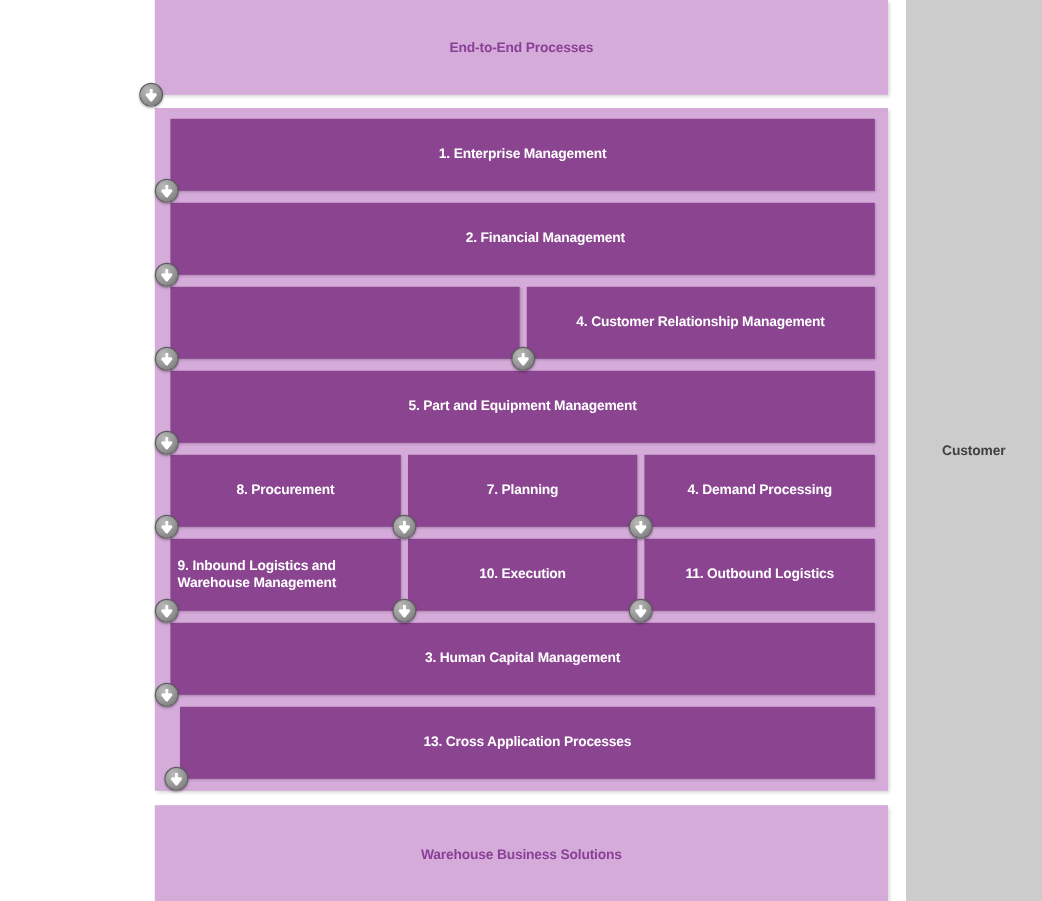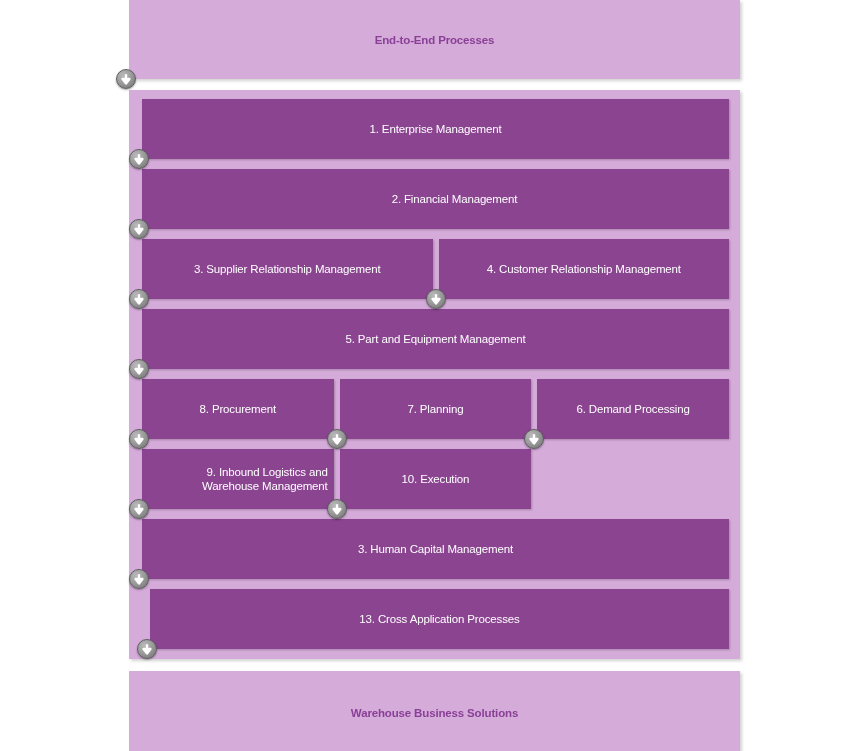--- a/index.html
+++ b/index.html
@@ -90,23 +90,23 @@
     height: 60px;
     display: flex;
     align-items: center;
     justify-content: center;
     flex: 1 1 auto;
     box-shadow: 1px 1px 2px rgba(0,0,0,0.22);
   }
 
   .block-label {
     font-size: 11.5px;
-    font-weight: normal;
+    font-weight: bold;
     color: #ffffff;
-    text-align: right;
+    text-align: left;
     line-height: 14px;
     letter-spacing: -0.15px;
     padding: 0 6px;
   }
 
   
   .arrow-badge {
     position: absolute;
     left: -13px;
     bottom: -10px;
@@ -131,20 +131,23 @@
     align-items: center;
     justify-content: center;
   }
 </style>
 </head>
 <body>
 
 <div id="diagram">
 
 
+  <div class="side-panel right">
+    <div class="side-label">Customer</div>
+  </div>
 
   <div id="center">
 
     <div class="panel panel-header">
       <div class="panel-title">End-to-End Processes</div>
       <div class="arrow-badge">
         <svg width="12" height="12" viewBox="0 0 12 12" aria-hidden="true">
           <path d="M6 1.2 L6 6.6 M6 10.4 L2.6 6.0 L9.4 6.0 Z" fill="#ffffff" stroke="#ffffff" stroke-width="2.4" stroke-linejoin="round"></path>
         </svg>
       </div>
@@ -167,21 +170,20 @@
             <div class="block-label">2. Financial Management</div>
             <div class="arrow-badge">
               <svg width="12" height="12" viewBox="0 0 12 12" aria-hidden="true">
                 <path d="M6 1.2 L6 6.6 M6 10.4 L2.6 6.0 L9.4 6.0 Z" fill="#ffffff" stroke="#ffffff" stroke-width="2.4" stroke-linejoin="round"></path>
               </svg>
             </div>
           </div>
         </div>
         <div class="row">
           <div class="block" style="flex: 0 0 calc(50% - 3px);">
-            <div class="block-label">3. Supplier Relationship Management</div>
             <div class="arrow-badge">
               <svg width="12" height="12" viewBox="0 0 12 12" aria-hidden="true">
                 <path d="M6 1.2 L6 6.6 M6 10.4 L2.6 6.0 L9.4 6.0 Z" fill="#ffffff" stroke="#ffffff" stroke-width="2.4" stroke-linejoin="round"></path>
               </svg>
             </div>
           </div>
           <div class="block" style="flex: 0 0 calc(50% - 3px);">
             <div class="block-label">4. Customer Relationship Management</div>
             <div class="arrow-badge">
               <svg width="12" height="12" viewBox="0 0 12 12" aria-hidden="true">
@@ -211,39 +213,47 @@
           </div>
           <div class="block" style="flex: 0 0 calc(33.33% - 4px);">
             <div class="block-label">7. Planning</div>
             <div class="arrow-badge">
               <svg width="12" height="12" viewBox="0 0 12 12" aria-hidden="true">
                 <path d="M6 1.2 L6 6.6 M6 10.4 L2.6 6.0 L9.4 6.0 Z" fill="#ffffff" stroke="#ffffff" stroke-width="2.4" stroke-linejoin="round"></path>
               </svg>
             </div>
           </div>
           <div class="block" style="flex: 0 0 calc(33.33% - 4px);">
-            <div class="block-label">6. Demand Processing</div>
+            <div class="block-label">4. Demand Processing</div>
             <div class="arrow-badge">
               <svg width="12" height="12" viewBox="0 0 12 12" aria-hidden="true">
                 <path d="M6 1.2 L6 6.6 M6 10.4 L2.6 6.0 L9.4 6.0 Z" fill="#ffffff" stroke="#ffffff" stroke-width="2.4" stroke-linejoin="round"></path>
               </svg>
             </div>
           </div>
         </div>
         <div class="row">
           <div class="block" style="flex: 0 0 calc(33.33% - 4px);">
             <div class="block-label">9. Inbound Logistics and Warehouse Management</div>
             <div class="arrow-badge">
               <svg width="12" height="12" viewBox="0 0 12 12" aria-hidden="true">
                 <path d="M6 1.2 L6 6.6 M6 10.4 L2.6 6.0 L9.4 6.0 Z" fill="#ffffff" stroke="#ffffff" stroke-width="2.4" stroke-linejoin="round"></path>
               </svg>
             </div>
           </div>
           <div class="block" style="flex: 0 0 calc(33.33% - 4px);">
             <div class="block-label">10. Execution</div>
+            <div class="arrow-badge">
+              <svg width="12" height="12" viewBox="0 0 12 12" aria-hidden="true">
+                <path d="M6 1.2 L6 6.6 M6 10.4 L2.6 6.0 L9.4 6.0 Z" fill="#ffffff" stroke="#ffffff" stroke-width="2.4" stroke-linejoin="round"></path>
+              </svg>
+            </div>
+          </div>
+          <div class="block" style="flex: 0 0 calc(33.33% - 4px);">
+            <div class="block-label">11. Outbound Logistics</div>
             <div class="arrow-badge">
               <svg width="12" height="12" viewBox="0 0 12 12" aria-hidden="true">
                 <path d="M6 1.2 L6 6.6 M6 10.4 L2.6 6.0 L9.4 6.0 Z" fill="#ffffff" stroke="#ffffff" stroke-width="2.4" stroke-linejoin="round"></path>
               </svg>
             </div>
           </div>
         </div>
         <div class="row">
           <div class="block" style="flex: 0 0 calc(100% + 0px);">
             <div class="block-label">3. Human Capital Management</div>

